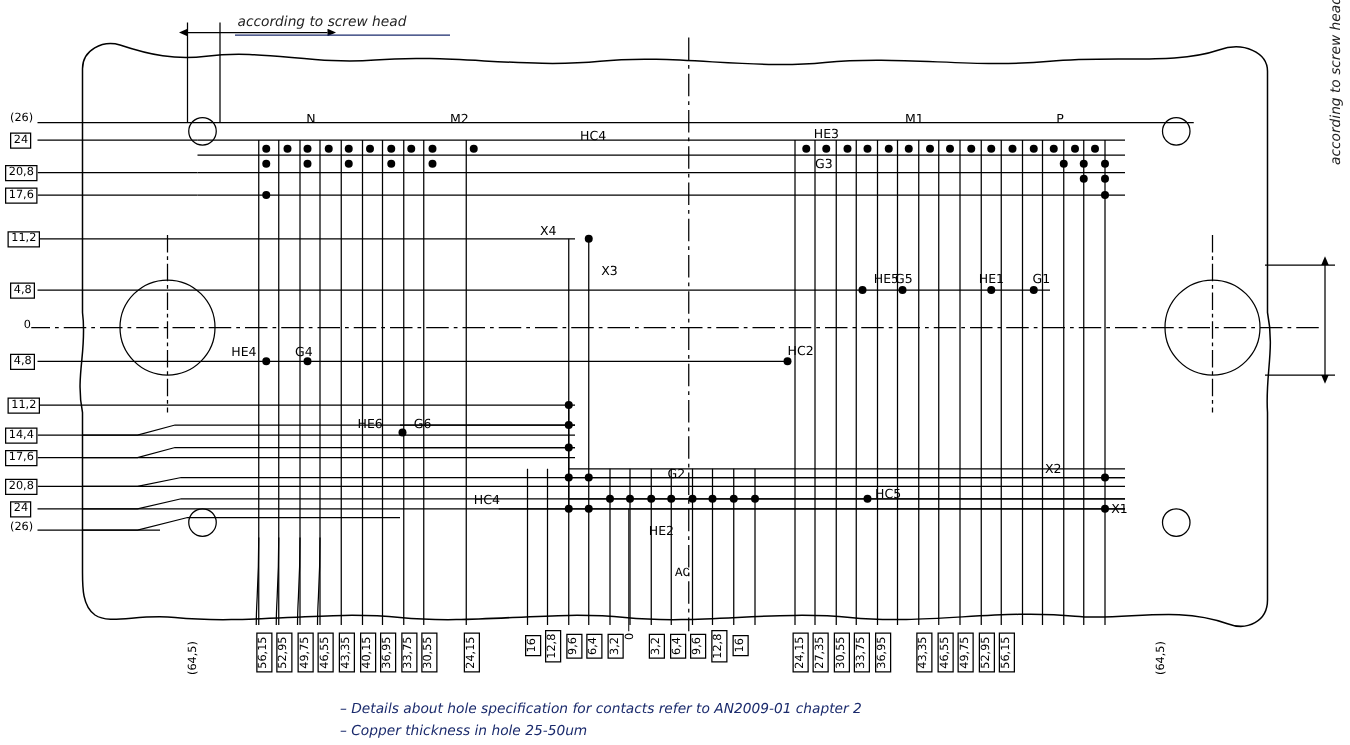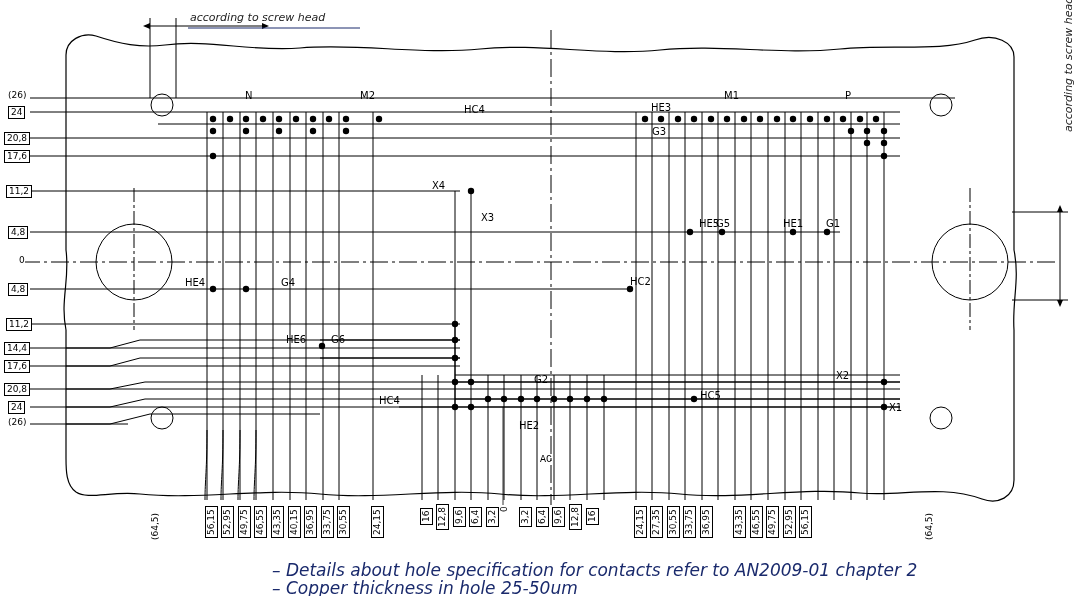--- a/index.html
+++ b/index.html
@@ -54,21 +54,21 @@
     white-space: nowrap;
     line-height: 1;
   }
   .vert {
     transform-origin: left top;
     transform: rotate(-90deg);
   }
   .note {
     position: absolute;
     font-family: "DejaVu Sans", sans-serif;
-    font-size: 17px;
+    font-size: 11px;
     font-style: italic;
     color: #1a2a6c;
     white-space: nowrap;
   }
   .titletext {
     position: absolute;
     font-family: "DejaVu Sans", sans-serif;
     font-size: 11px;
     font-style: italic;
     color: #222;
@@ -402,21 +402,21 @@
     <div class="lbl" style="left:652px; top:127px;text-align:center;">G3</div>
     <div class="lbl" style="left:724px; top:91px;">M1</div>
     <div class="lbl" style="left:845px; top:91px;">P</div>
     <div class="lbl" style="left:432px; top:181px;">X4</div>
     <div class="lbl" style="left:481px; top:181px;margin-top:32px;">X3</div>
     <div class="lbl" style="left:666px; top:219px;margin-left:33px;">HE5</div>
     <div class="lbl" style="left:716px; top:219px;">G5</div>
     <div class="lbl" style="left:783px; top:219px;">HE1</div>
     <div class="lbl" style="left:826px; top:219px;">G1</div>
     <div class="lbl" style="left:185px; top:278px;">HE4</div>
-    <div class="lbl" style="left:236px; top:278px;margin-left:45px;">G4</div>
+    <div class="lbl" style="left:236px; top:278px;">G4</div>
     <div class="lbl" style="left:630px; top:277px;">HC2</div>
     <div class="lbl" style="left:286px; top:335px;text-align:center;">HE6</div>
     <div class="lbl" style="left:331px; top:335px;">G6</div>
     <div class="lbl" style="left:534px; top:375px;">G2</div>
     <div class="lbl" style="left:836px; top:371px;">X2</div>
     <div class="lbl" style="left:379px; top:396px;">HC4</div>
     <div class="lbl" style="left:700px; top:391px;">HC5</div>
     <div class="lbl" style="left:889px; top:403px;">X1</div>
     <div class="lbl" style="left:519px; top:421px;text-align:center;">HE2</div>
     <div class="lbl" style="left:540px; top:455px;font-family:Liberation Mono, monospace;">AC</div>

